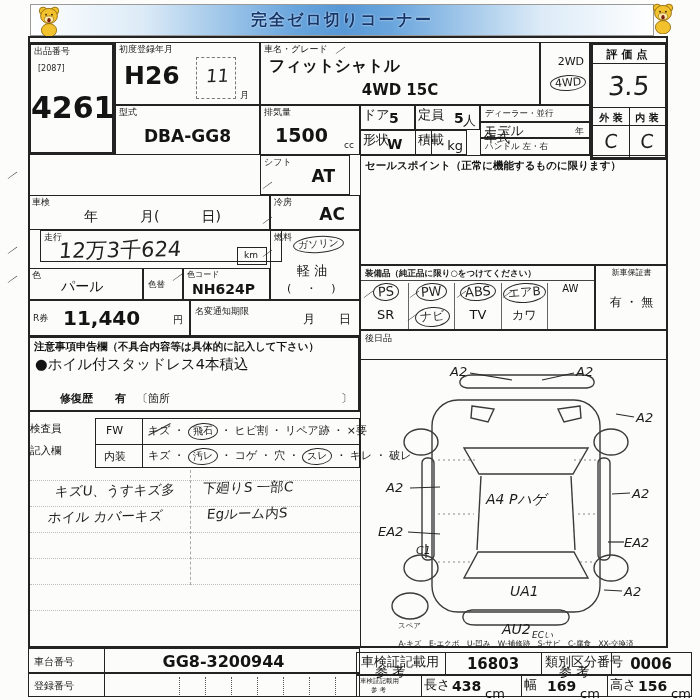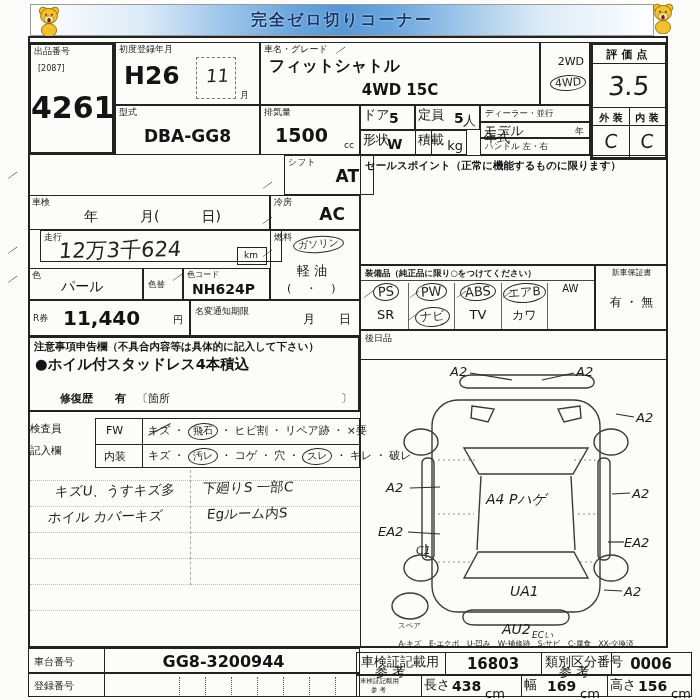--- a/index.html
+++ b/index.html
@@ -131,21 +131,21 @@
   </div>
   <div class="bx" style="left:480px;top:122px;width:110px;height:16px">
     <div class="tiny" style="position:absolute;left:3px;top:1px">モデル</div>
     <div class="tiny" style="position:absolute;left:3px;top:8px">年式</div>
     <div class="lbl" style="position:absolute;right:5px;top:4px">年</div>
   </div>
   <div class="bx" style="left:480px;top:138px;width:110px;height:17px">
     <div class="lbl" style="position:absolute;left:4px;top:3px;font-size:8.5px">ハンドル 左・右</div>
   </div>
 
-  <div class="bx" style="left:284px;top:155px;width:90px;height:40px">
+  <div class="bx" style="left:260px;top:155px;width:90px;height:40px">
     <div class="lbl" style="position:absolute;left:3px;top:2px">シフト</div>
     <div class="big" style="position:absolute;right:14px;top:10px;font-size:17px">AT</div>
   </div>
 
   <div class="bx" style="left:28px;top:195px;width:242px;height:35px">
     <div class="lbl" style="position:absolute;left:3px;top:2px">車検</div>
     <div style="position:absolute;left:55px;top:12px;font-size:14px">年　　　月(　　　日)</div>
   </div>
   <div class="bx" style="left:270px;top:195px;width:90px;height:35px">
     <div class="lbl" style="position:absolute;left:3px;top:2px">冷房</div>
@@ -214,21 +214,21 @@
   <div class="bx" style="left:595px;top:265px;width:73px;height:65px">
     <div class="tiny" style="position:absolute;left:0;right:0;top:3px;text-align:center;font-size:8px">新車保証書</div>
     <div style="position:absolute;left:0;right:0;top:28px;text-align:center;font-size:12px">有 ・ 無</div>
   </div>
   <div class="bx" style="left:360px;top:330px;width:308px;height:30px">
     <div class="lbl" style="position:absolute;left:4px;top:3px">後日品</div>
   </div>
 
   <div class="bx med" style="left:28px;top:336px;width:332px;height:76px">
     <div style="position:absolute;left:4px;top:2px;font-size:10.5px;font-weight:bold">注意事項申告欄（不具合内容等は具体的に記入して下さい）</div>
-    <div style="position:absolute;left:5px;top:17px;font-size:14.5px;font-weight:bold">●ホイル付スタッドレス4本積込</div>
+    <div style="position:absolute;left:5px;top:17px;font-size:14.5px;font-weight:normal">●ホイル付スタッドレス4本積込</div>
     <div style="position:absolute;left:30px;bottom:4px;font-size:11px;font-weight:bold">修復歴</div>
     <div style="position:absolute;left:85px;bottom:4px;font-size:11px;font-weight:bold">有</div>
     <div style="position:absolute;left:107px;bottom:4px;font-size:11px">〔箇所</div>
     <div style="position:absolute;right:6px;bottom:4px;font-size:11px">〕</div>
   </div>
 
   <div class="abs" style="left:30px;top:422px">
     <div style="font-size:10.5px">検査員</div>
     <div style="font-size:10.5px;margin-top:8px">記入欄</div>
   </div>

